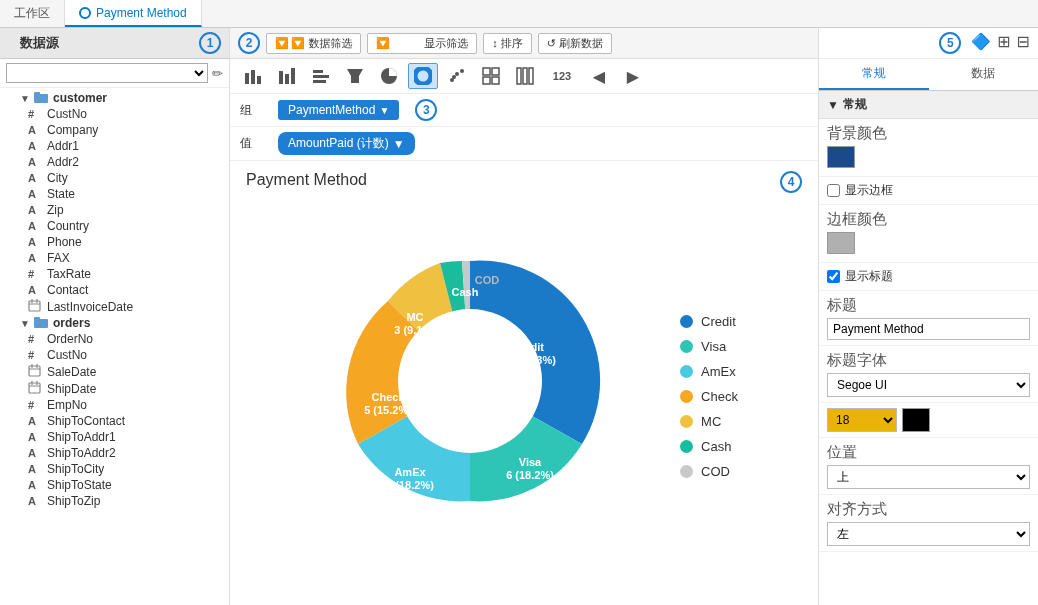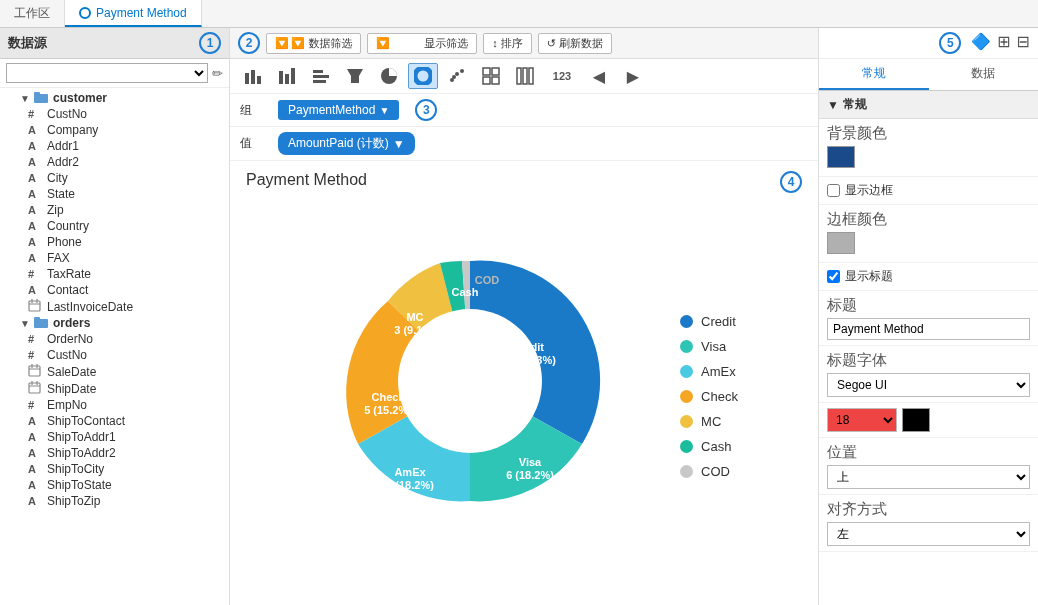--- a/index.html
+++ b/index.html
@@ -70,21 +70,21 @@
 
     .section-header { padding: 5px 8px; font-size: 12px; font-weight: bold; background: #f0f0f0; border-bottom: 1px solid #ddd; display: flex; align-items: center; gap: 4px; color: #333; }
 
     .prop-row { padding: 5px 8px; border-bottom: 1px solid #f0f0f0; }
     .prop-label { font-size: 15px; color: #555; margin-bottom: 3px; }
     .prop-checkbox-row { display: flex; align-items: center; gap: 5px; font-size: 12px; }
     .prop-checkbox-row input[type=checkbox] { width: 13px; height: 13px; }
     .prop-input { width: 100%; padding: 3px 5px; border: 1px solid #bbb; font-size: 12px; }
     .prop-select { width: 100%; padding: 3px 5px; border: 1px solid #bbb; font-size: 12px; background: #fff; }
     .prop-row-inline { display: flex; align-items: center; gap: 5px; padding: 5px 8px; border-bottom: 1px solid #f0f0f0; }
-    .prop-size-select { width: 70px; padding: 3px 4px; border: 1px solid #bbb; font-size: 12px; background: #ef4444; }
+    .prop-size-select { width: 70px; padding: 3px 4px; border: 1px solid #bbb; font-size: 12px; background: #eab308; }
     .prop-color-btn { width: 28px; height: 24px; background: #000; border: 1px solid #999; cursor: pointer; }
     .prop-textarea { width: 100%; height: 40px; padding: 3px 5px; border: 1px solid #bbb; font-size: 11px; color: #999; resize: none; }
 
     .circle-badge { width: 22px; height: 22px; border-radius: 50%; border: 2px solid #1e7ed4; color: #1e7ed4; font-size: 12px; font-weight: bold; display: flex; align-items: center; justify-content: center; flex-shrink: 0; }
   </style>
 </head>
 <body>
 
 <div class="app-container">
 
@@ -95,21 +95,21 @@
     <div class="tab-item active">
       <span class="tab-icon"></span>
       <span>Payment Method</span>
     </div>
   </div>
 
   <div class="main-layout">
 
     <div class="left-panel">
       <div style="display:flex; align-items:center; padding:4px 8px; background:#e8e8e8; border-bottom:1px solid #ccc;">
-        <span style="font-weight:bold; font-size:13px; flex:1;">数据源</span>
+        <span style="font-weight:bold; font-size:13px; flex:1;margin-left:12px;">数据源</span>
         <span class="circle-badge">1</span>
       </div>
       <div class="data-source-row">
         <select class="data-source-select">
           <option></option>
         </select>
         <span class="edit-icon">✏</span>
       </div>
       <div class="tree-container" id="tree-container">
       <div class="tree-item">

